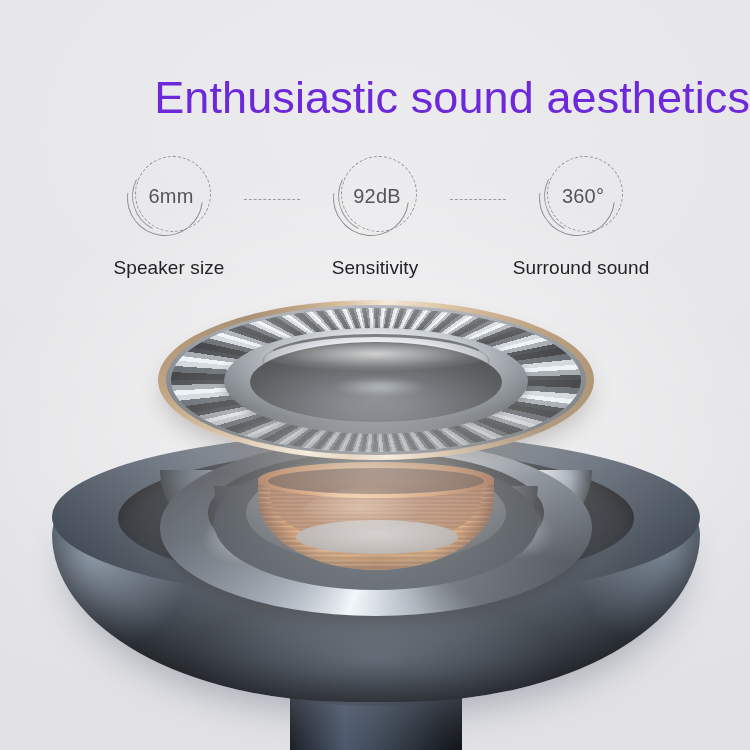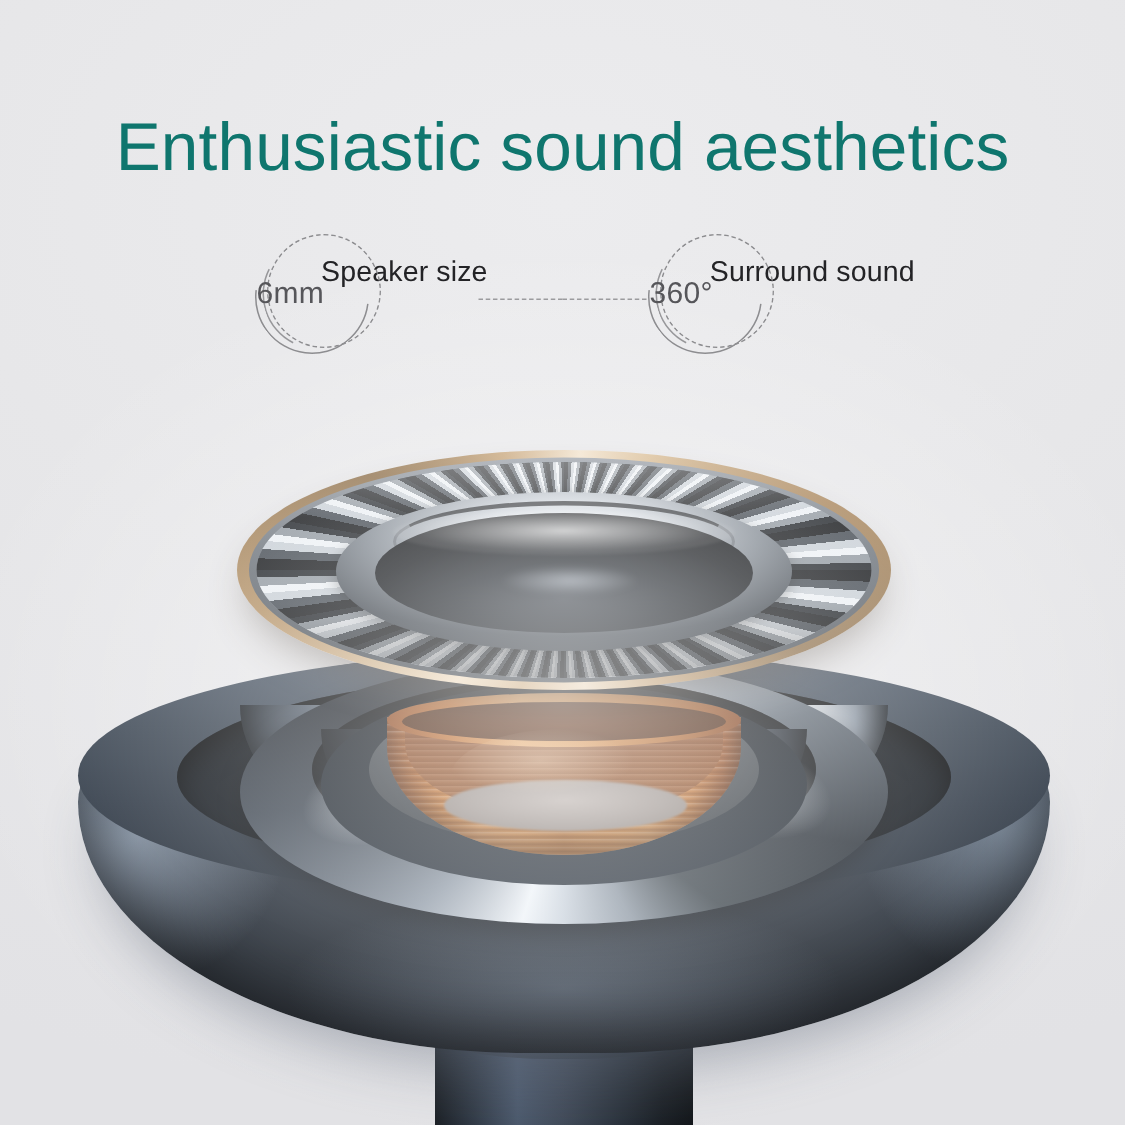--- a/index.html
+++ b/index.html
@@ -30,41 +30,43 @@
     background: radial-gradient(ellipse 95% 70% at 50% 62%, rgba(255,255,255,0.55) 0%, rgba(255,255,255,0.0) 58%);
     pointer-events: none;
   }
 
   
   .headline {
     position: absolute;
     left: 0;
     right: 0;
     top: 74px;
-    text-align: center;
+    text-align: right;
     font-size: 45px;
     line-height: 1.05;
     font-weight: 400;
     letter-spacing: 0.1px;
-    color: #0f766e;
+    color: #6d28d9;
     white-space: nowrap;
   }
 
   
   .specs {
     position: absolute;
     left: 0;
     right: 0;
     top: 155px;
     display: flex;
     justify-content: center;
     align-items: flex-start;
   }
   .spec-group {
     display: flex;
+    flex-direction: column;
+    align-items: center;
     width: 150px;
   }
   .badge {
     position: relative;
     width: 86px;
     height: 86px;
     display: flex;
     align-items: center;
     justify-content: center;
   }
@@ -647,20 +649,29 @@
         <div class="ring-dashed"></div>
         <div class="ring-arc"></div>
         <div class="ring-arc2"></div>
         <div class="badge-value">6mm</div>
       </div>
       <div class="spec-label">Speaker size</div>
     </div>
 
     <div class="connector"></div>
 
+    <div class="spec-group">
+      <div class="badge">
+        <div class="ring-dashed"></div>
+        <div class="ring-arc"></div>
+        <div class="ring-arc2"></div>
+        <div class="badge-value">92dB</div>
+      </div>
+      <div class="spec-label">Sensitivity</div>
+    </div>
 
     <div class="connector"></div>
 
     <div class="spec-group">
       <div class="badge">
         <div class="ring-dashed"></div>
         <div class="ring-arc"></div>
         <div class="ring-arc2"></div>
         <div class="badge-value">360°</div>
       </div>

